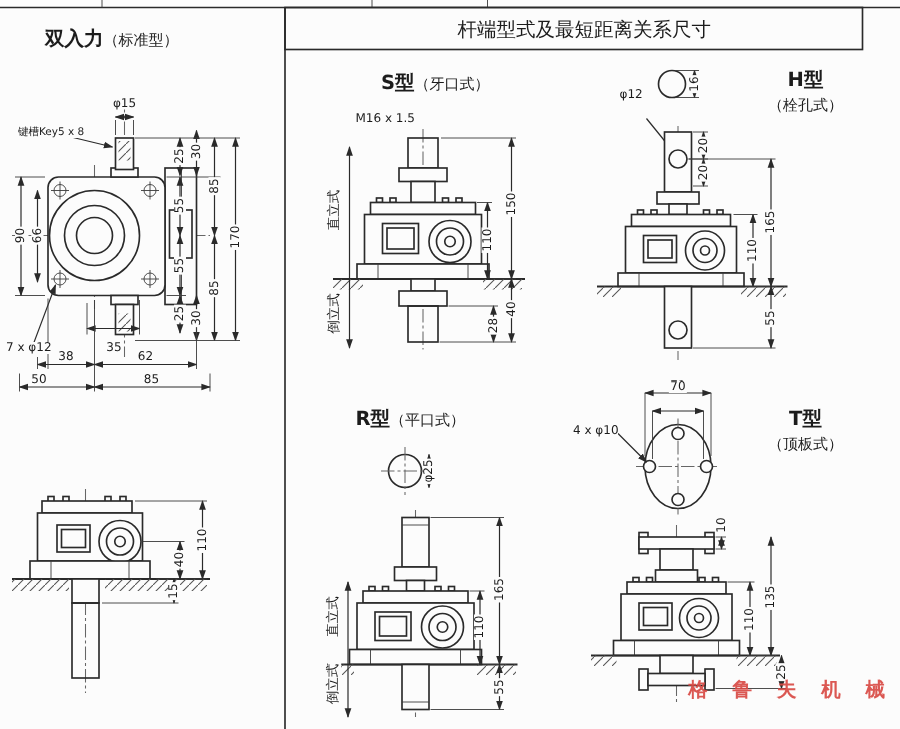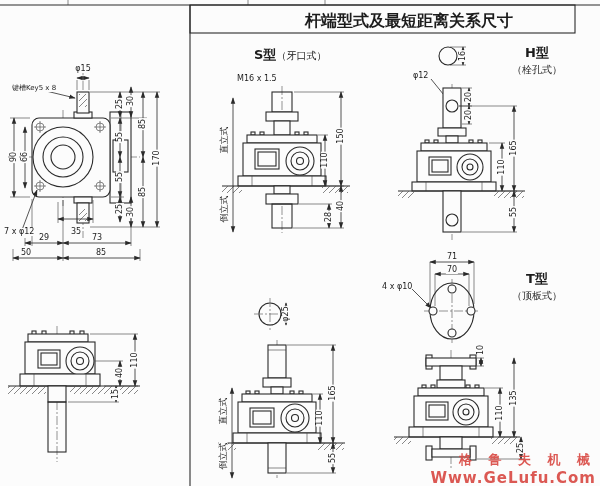--- a/index.html
+++ b/index.html
@@ -14,21 +14,21 @@
   .gnd{stroke:#2a2a2a;stroke-width:1.2;fill:none;}
   .lbl{position:absolute;transform:translate(-50%,-50%);font-size:8px;line-height:1;
        background:#fcfcfc;padding:0 1px;white-space:nowrap;}
   .lbl.v{transform:translate(-50%,-50%) rotate(-90deg);}
   .note{position:absolute;font-size:8px;line-height:1;white-space:nowrap;background:#fcfcfc;}
   .cjk{font-size:9px;}
   .sec{position:absolute;white-space:nowrap;line-height:1;}
   .sec .t{font-weight:bold;font-size:13px;}
   .sec .s{font-size:10px;}
   .ctr{transform:translateX(-50%);text-align:center;}
-  .main-title{position:absolute;font-weight:bold;font-size:16px;white-space:nowrap;}
+  .main-title{position:absolute;font-weight:normal;font-size:13px;white-space:nowrap;}
   .watermark{position:absolute;right:4px;top:451px;text-align:right;color:#d94b45;opacity:.92;}
   .watermark .w1{font-weight:bold;font-size:13px;letter-spacing:6px;}
   .watermark .w2{font-weight:bold;font-size:15px;letter-spacing:1px;}
 </style>
 </head>
 <body>
 
 <div id="page">
 
 <svg width="600" height="486" viewBox="0 0 600 486">
@@ -329,80 +329,81 @@
         <line class="thin" x1="477" y1="366" x2="484" y2="366"></line>
     <line class="dl" x1="500" y1="388" x2="500" y2="437" marker-start="url(#ar)" marker-end="url(#ar)"></line>
     <line class="thin" x1="485" y1="388" x2="503" y2="388"></line>
     <line class="dl" x1="514" y1="358" x2="514" y2="437" marker-start="url(#ar)" marker-end="url(#ar)"></line>
     <line class="thin" x1="498" y1="437" x2="517" y2="437"></line>
     <line class="dl" x1="521" y1="437" x2="521" y2="459" marker-start="url(#ar)" marker-end="url(#ar)"></line>
     <line class="thin" x1="477" y1="459" x2="524" y2="459"></line>
   </g>
 </svg>
 
+  <span class="sec" style="left:30px;top:17px"><span class="t">双入力</span><span class="s">（标准型）</span></span>
   <span class="main-title" style="left:305px;top:11px">杆端型式及最短距离关系尺寸</span>
 
   <span class="lbl" style="left:83px;top:69px">φ15</span>
   <span class="note" style="left:12px;top:85px;font-size:7px">键槽Key5 x 8</span>
   <span class="note" style="left:4px;top:228px">7 x φ12</span>
   <span class="lbl v" style="left:120px;top:104px">25</span>
   <span class="lbl v" style="left:131px;top:101px">30</span>
   <span class="lbl v" style="left:120px;top:137px">55</span>
   <span class="lbl v" style="left:120px;top:177px">55</span>
   <span class="lbl v" style="left:143px;top:124px">85</span>
   <span class="lbl v" style="left:143px;top:192px">85</span>
   <span class="lbl v" style="left:157px;top:158px">170</span>
   <span class="lbl v" style="left:14px;top:157px">90</span>
   <span class="lbl v" style="left:25px;top:157px">66</span>
   <span class="lbl v" style="left:120px;top:209px">25</span>
   <span class="lbl v" style="left:131px;top:212px">30</span>
   <span class="lbl" style="left:76px;top:232px">35</span>
-  <span class="lbl" style="left:44px;top:238px">29</span>
-  <span class="lbl" style="left:97px;top:238px">73</span>
+  <span class="lbl" style="left:44px;top:238px">38</span>
+  <span class="lbl" style="left:97px;top:238px">62</span>
   <span class="lbl" style="left:26px;top:253px">50</span>
   <span class="lbl" style="left:101px;top:253px">85</span>
 
   <span class="lbl v" style="left:135px;top:360px">110</span>
   <span class="lbl v" style="left:120px;top:373px">40</span>
   <span class="lbl v" style="left:116px;top:394px">15</span>
 
   <span class="sec" style="left:254px;top:46px"><span class="t">S型</span><span class="s">（牙口式）</span></span>
   <span class="note" style="left:237px;top:75px">M16 x 1.5</span>
   <span class="lbl v cjk" style="left:224px;top:140px">直立式</span>
   <span class="lbl v cjk" style="left:224px;top:209px">倒立式</span>
   <span class="lbl v" style="left:325px;top:160px">110</span>
   <span class="lbl v" style="left:341px;top:136px">150</span>
   <span class="lbl v" style="left:341px;top:206px">40</span>
   <span class="lbl v" style="left:329px;top:217px">28</span>
 
   <span class="sec ctr" style="left:537px;top:44px"><span class="t">H型</span></span>
   <span class="sec ctr" style="left:537px;top:60px"><span class="s">（栓孔式）</span></span>
   <span class="lbl v" style="left:463px;top:56px">16</span>
-  <span class="note" style="left:413px;top:72px">φ12</span>
+  <span class="note" style="left:413px;top:59px">φ12</span>
   <span class="lbl v" style="left:469px;top:97px">20</span>
   <span class="lbl v" style="left:469px;top:115px">20</span>
   <span class="lbl v" style="left:502px;top:167px">110</span>
   <span class="lbl v" style="left:514px;top:148px">165</span>
   <span class="lbl v" style="left:514px;top:212px">55</span>
 
+  <span class="sec" style="left:237px;top:270px"><span class="t">R型</span><span class="s">（平口式）</span></span>
   <span class="lbl v" style="left:286px;top:314px">φ25</span>
   <span class="lbl v cjk" style="left:223px;top:411px">直立式</span>
   <span class="lbl v cjk" style="left:223px;top:456px">倒立式</span>
   <span class="lbl v" style="left:320px;top:418px">110</span>
   <span class="lbl v" style="left:333px;top:393px">165</span>
   <span class="lbl v" style="left:333px;top:458px">55</span>
 
   <span class="sec ctr" style="left:537px;top:270px"><span class="t">T型</span></span>
   <span class="sec ctr" style="left:537px;top:286px"><span class="s">（顶板式）</span></span>
   <span class="lbl" style="left:452px;top:257px">71</span>
-  <span class="lbl" style="left:452px;top:270px">70</span>
+  <span class="lbl" style="left:452px;top:258px">70</span>
   <span class="note" style="left:382px;top:283px">4 x φ10</span>
   <span class="lbl v" style="left:481px;top:350px">10</span>
   <span class="lbl v" style="left:500px;top:413px">110</span>
   <span class="lbl v" style="left:514px;top:398px">135</span>
   <span class="lbl v" style="left:521px;top:448px">25</span>
 
   <div class="watermark">
     <div class="w1">格 鲁 夫 机 械</div>
-    <div class="w2">Www.GeLufu.Com</div>
   </div>
 
 </div>
 
 </body></html>

